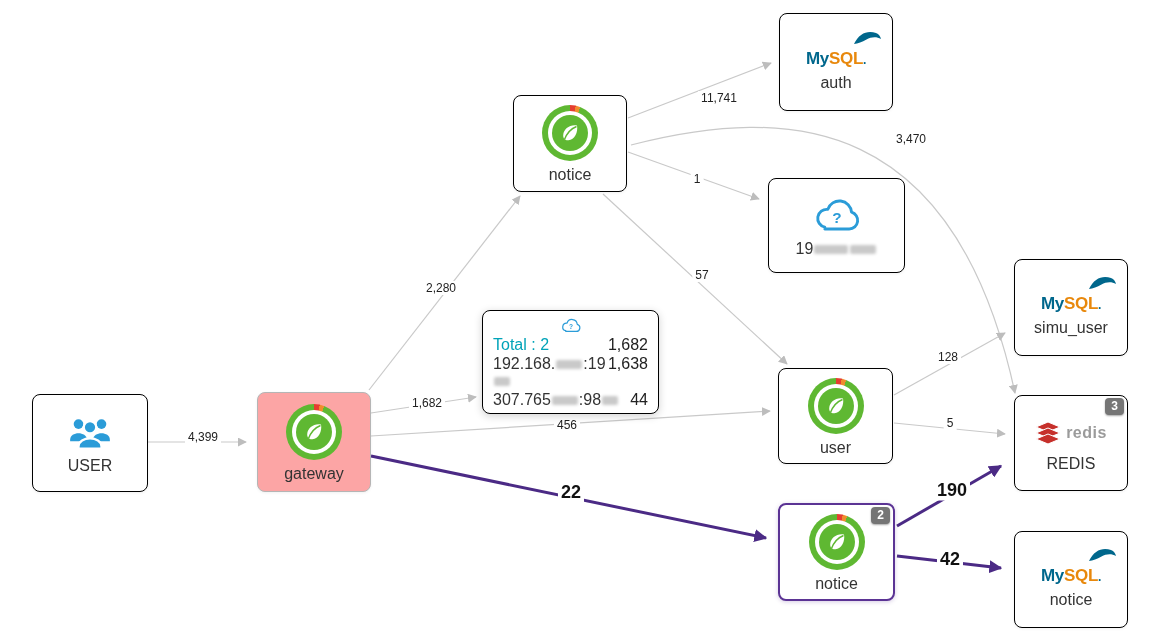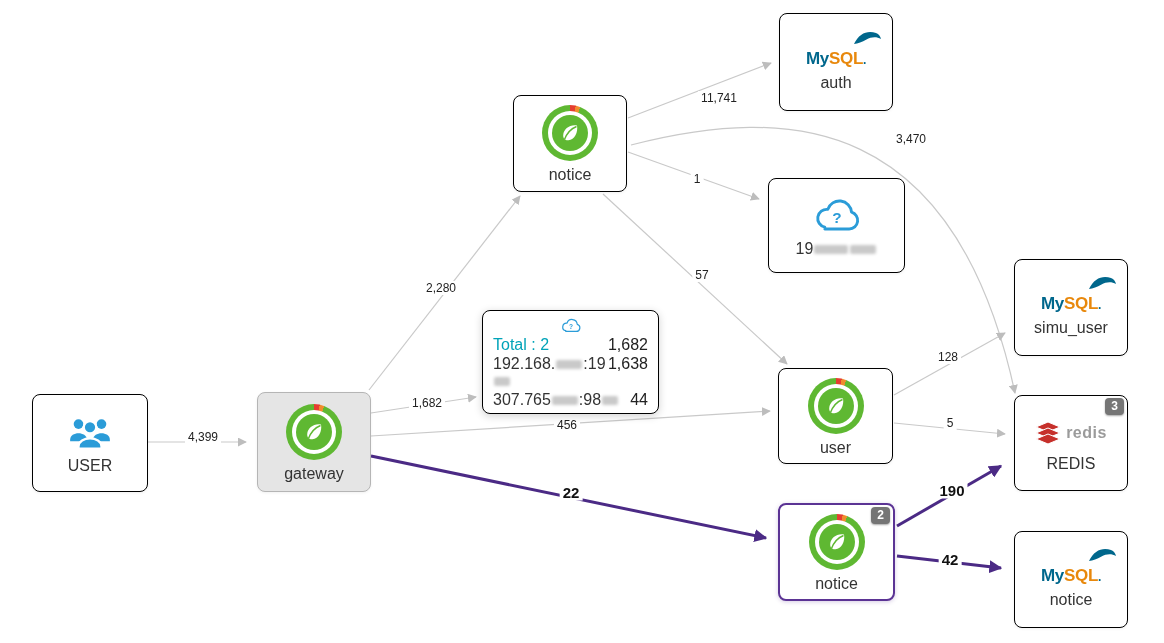--- a/index.html
+++ b/index.html
@@ -5,21 +5,21 @@
   html,body{margin:0;padding:0;background:#fff;}
   .canvas{position:relative;width:1164px;height:643px;background:#ffffff;
           font-family:"Liberation Sans",sans-serif;overflow:hidden;}
   .edges-layer{position:absolute;left:0;top:0;pointer-events:none;}
 
   
   .node{position:absolute;background:#fff;border:1px solid #000000;border-radius:8px;
         box-shadow:0 1px 3px rgba(0,0,0,.06);display:flex;flex-direction:column;
         align-items:center;justify-content:center;gap:7px;box-sizing:border-box;cursor:pointer;}
   .node .nlabel{font-size:16px;color:#333;line-height:14px;}
-  .node.selected{background:#e5e5e5;border-color:#b5b5b5;}
+  .node.selected{background:#fca5a5;border-color:#b5b5b5;}
   .node.path-highlight{border:2px solid #5b3394;box-shadow:0 1px 4px rgba(91,51,148,.25);}
   .badge{position:absolute;top:2px;right:3px;background:#757575;color:#fff;font-size:12px;
          font-weight:bold;line-height:17px;padding:0 6px;border-radius:4px;
          box-shadow:0 1px 2px rgba(0,0,0,.35);}
 
   
   .spring-icon{width:56px;height:56px;border-radius:50%;
      background:conic-gradient(#e53e30 0deg 12deg,#ef8c2d 12deg 22deg,#5fb832 22deg 360deg);
      display:flex;align-items:center;justify-content:center;}
   .spring-icon .gap{width:44px;height:44px;border-radius:50%;background:#fff;
@@ -45,21 +45,21 @@
         padding:0 10px;font-size:16px;line-height:17px;color:#333;}
   .prow .total{color:#00a3b8;}
   .prow .pval{color:#222;}
   .redact{display:inline-block;height:9px;border-radius:2px;background:#c9c9c9;
           filter:blur(1.6px);margin:0 1px;vertical-align:middle;}
   .w16{width:16px;} .w26{width:26px;} .w34{width:34px;}
 
   
   .elabel{position:absolute;transform:translate(-50%,-50%);background:#fff;padding:0 3px;
           font-size:12px;color:#222;white-space:nowrap;cursor:pointer;}
-  .elabel.hl{font-size:15px;font-weight:bold;color:#111;}
+  .elabel.hl{font-size:18px;font-weight:bold;color:#111;}
 </style>
 </head>
 <body>
 
 <div class="canvas">
 
   <svg class="edges-layer" width="1164" height="643">
     <defs>
       <marker id="arrGray" viewBox="0 0 10 10" refX="9" refY="5" markerWidth="9" markerHeight="9" orient="auto" markerUnits="userSpaceOnUse">
         <path d="M0,0 L10,5 L0,10 Z" fill="#bdbdbd"></path>

